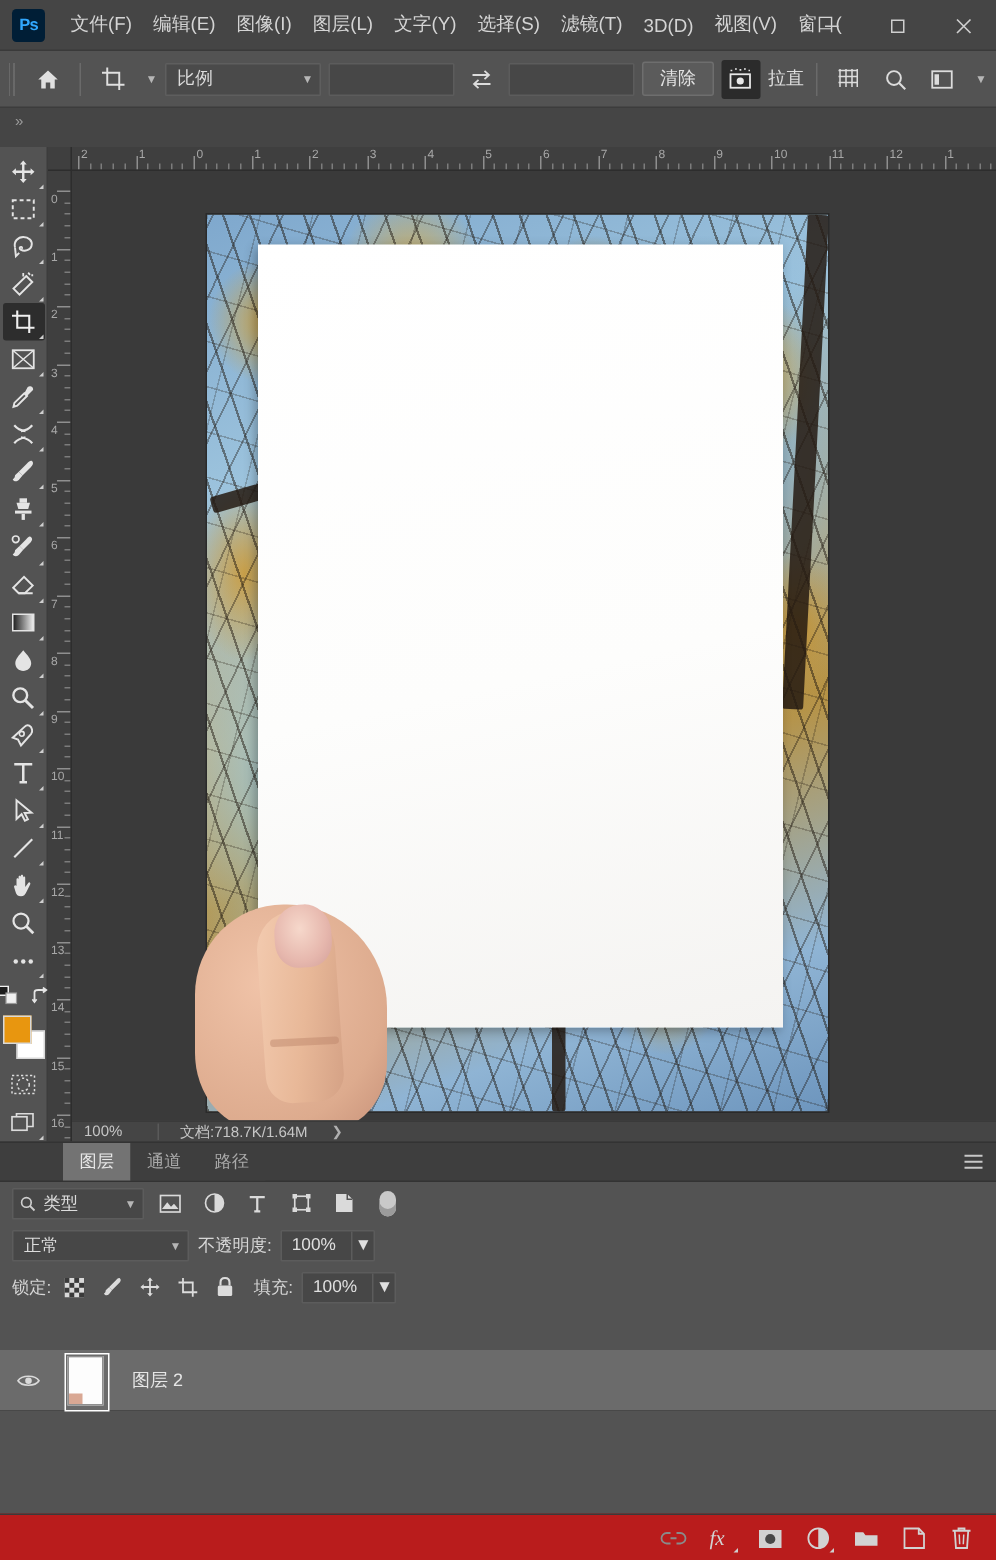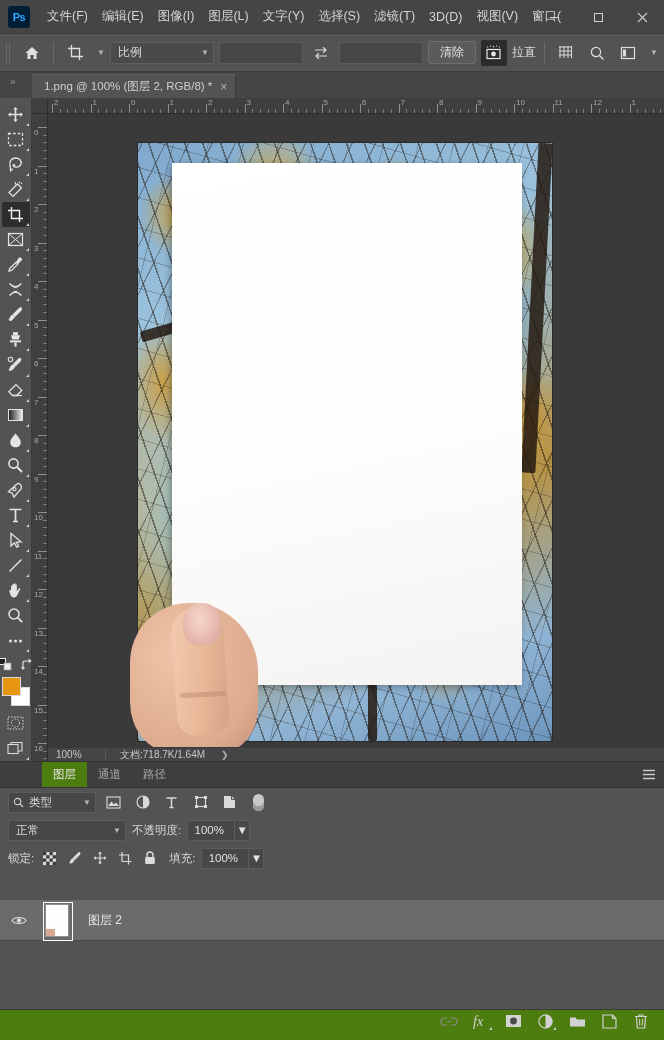--- a/index.html
+++ b/index.html
@@ -232,21 +232,21 @@
     background: #454545; border-top: 1px solid #333;
   }
   .panel-tabs {
     height: 26px; background: #3e3e3e; display: flex; align-items: stretch;
     padding-left: 42px; border-bottom: 1px solid #333; position: relative;
   }
   .ptab {
     padding: 0 11px; display: flex; align-items: center; font-size: 11.5px;
     color: #a9a9a9; background: #3e3e3e;
   }
-  .ptab.active { background: #4d7c0f; color: #e6e6e6; }
+  .ptab.active { background: #737373; color: #e6e6e6; }
   .panel-menu {
     position: absolute; right: 8px; top: 0; bottom: 0; display: flex;
     align-items: center; color: #c2c2c2;
   }
   .panel-body { background: #535353; height: 253px; position: relative; }
 
   .row { display: flex; align-items: center; height: 28px; padding: 0 8px; gap: 6px; }
   .filter-select {
     height: 21px; width: 88px; background: #474747; border: 1px solid #5c5c5c;
     display: flex; align-items: center; gap: 5px; padding: 0 4px;
@@ -320,22 +320,22 @@
       radial-gradient(ellipse 26% 20% at 40% 74%, rgba(190,140,44,.75), transparent 70%),
       repeating-linear-gradient(68deg, rgba(35,25,16,.5) 0 1px, transparent 1px 5px),
       repeating-linear-gradient(-60deg, rgba(35,25,16,.4) 0 1px, transparent 1px 6px),
       linear-gradient(150deg, #85aed0, #b79a63 50%, #7ba4c9);
   }
   .layer-name {
     font-size: 12px; color: #e6e6e6; margin-left: 10px; white-space: nowrap;
   }
   .panel-bottom {
     position: absolute; left: 0; right: 0; bottom: 0; height: 32px;
-    background: #4d7c0f; border-top: 1px solid #3a3a3a;
-    display: flex; justify-content: flex-end;
+    background: #b91c1c; border-top: 1px solid #3a3a3a;
+    display: flex; align-items: center; justify-content: flex-end;
     padding-right: 12px; gap: 10px;
   }
   .pb-icon {
     width: 22px; height: 22px; display: flex; align-items: center;
     justify-content: center; color: #d2d2d2; position: relative;
   }
   .pb-icon.disabled { color: #8a8a8a; }
   .pb-icon .tri {
     position: absolute; right: 0; bottom: 2px; width: 0; height: 0;
     border-left: 3px solid transparent; border-bottom: 3px solid #cfcfcf;
@@ -431,24 +431,20 @@
       <svg width="16" height="14" viewBox="0 0 16 14">
         <rect x="1.5" y="1.5" width="13" height="11" fill="none" stroke="#dcdcdc" stroke-width="1.2"></rect>
         <rect x="3" y="3.5" width="3" height="7" fill="#dcdcdc"></rect>
       </svg>
     </div>
     <span class="caret">▼</span>
   </div>
 
   <div class="tabbar">
     <div class="dblchev">»</div>
-    <div class="doctab">
-      <span>1.png @ 100% (图层 2, RGB/8) *</span>
-      <span class="tab-close">×</span>
-    </div>
   </div>
 
   <div class="workspace">
 
     <div class="toolbar">
       <div class="tool">
         <svg width="17" height="17" viewBox="0 0 17 17">
             <path d="M8.5 1 L10.8 3.6 L9.3 3.6 L9.3 7.7 L13.4 7.7 L13.4 6.2 L16 8.5 L13.4 10.8 L13.4 9.3 L9.3 9.3 L9.3 13.4 L10.8 13.4 L8.5 16 L6.2 13.4 L7.7 13.4 L7.7 9.3 L3.6 9.3 L3.6 10.8 L1 8.5 L3.6 6.2 L3.6 7.7 L7.7 7.7 L7.7 3.6 L6.2 3.6 Z" fill="#e4e4e4"></path>
           </svg>
         <i class="tri"></i>

